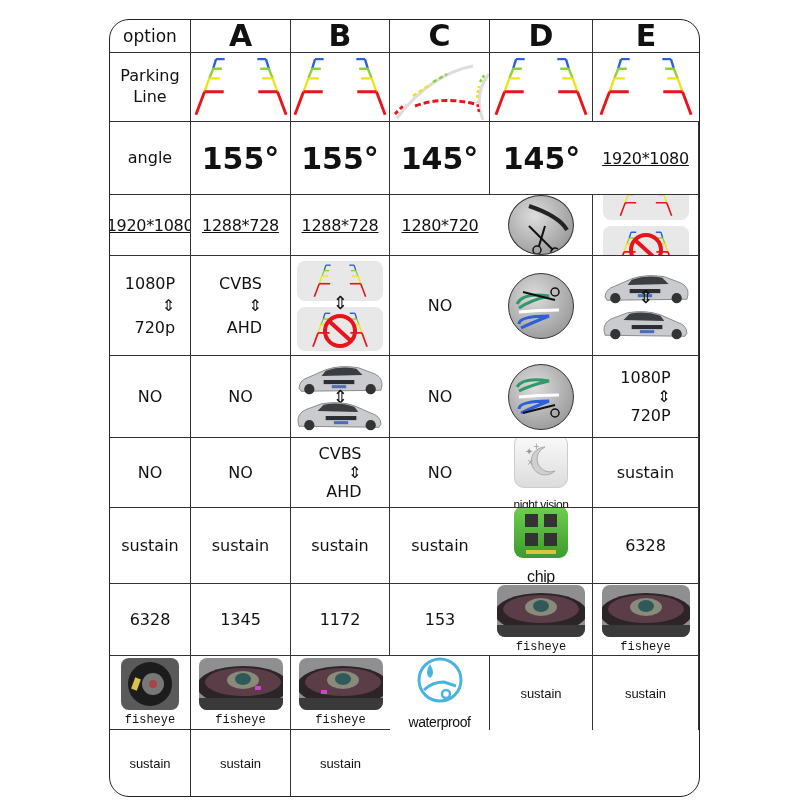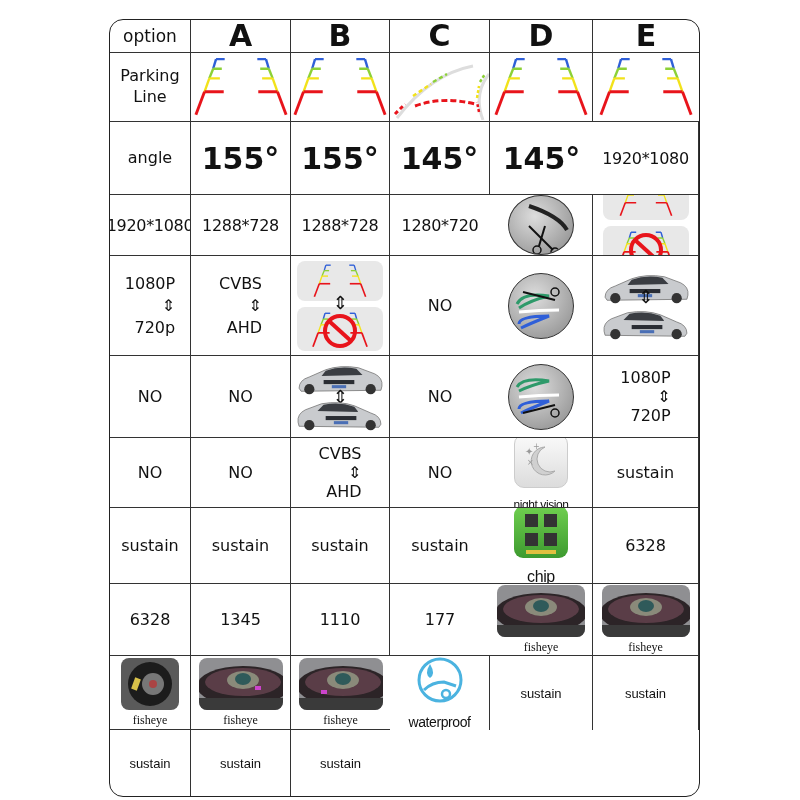--- a/index.html
+++ b/index.html
@@ -1,41 +1,41 @@
 <!DOCTYPE html>
 <html><head>
 <meta charset="utf-8">
 <style>
   html, body { margin:0; padding:0; background:#ffffff; }
   body { width:800px; height:800px; position:relative; overflow:hidden;
          font-family: "DejaVu Sans", "Liberation Sans", sans-serif; color:#111; }
   .tbl { position:absolute; left:109px; top:19px; width:591px; height:778px;
-         border:1.5px solid #222; border-radius:14px; box-sizing:border-box; overflow:hidden; }
+         border:1.5px solid #222; border-radius:20px; box-sizing:border-box; overflow:hidden; }
   .grid { display:grid; width:100%; height:100%;
           grid-template-columns: 81px 100px 99px 100px 103px 1fr;
           grid-template-rows: 33px 69px 73px 61px 100px 82px 70px 76px 72px 74px 1fr; }
   .cell { border-right:1px solid #333; border-bottom:1px solid #333; display:flex;
           flex-direction:column; align-items:center; justify-content:center;
           text-align:center; box-sizing:border-box; position:relative; overflow:hidden; }
   .cell.lastcol { border-right:none; }
   .cell.lastrow { border-bottom:none; }
   .hdr-label { font-size:17px; }
   .letter { font-size:30px; font-weight:bold; line-height:1; }
   .rowlabel { font-size:16px; line-height:1.3; }
   .angle { font-size:30px; font-weight:bold; }
-  .pixel { font-size:16px; letter-spacing:-0.3px; white-space:nowrap; }
+  .pixel { font-size:16px; letter-spacing:-0.3px; white-space:nowrap;text-decoration:underline; }
   .txt { font-size:16px; }
   .txt-sm { font-size:13px; font-family:"Liberation Sans", sans-serif; }
   .arrow { font-size:16px; line-height:1; margin:4px 0; }
   .stack { display:flex; flex-direction:column; align-items:flex-end; justify-content:center; line-height:1.2; }
   .iconlabel { font-size:12px; font-family:"Liberation Sans", sans-serif; letter-spacing:-0.4px; margin-top:10px; white-space:nowrap;}
   .iconlabel.big { font-size:16px; }
   .thumb { border-radius:8px; background:#e8e8e8; }
   .lensimg { width:88px; height:52px; border-radius:8px; overflow:hidden; }
-  .fish { font-size:12px; font-family:Liberation Serif, serif; margin-top:3px; }
+  .fish { font-size:12px; font-family:Liberation Mono, monospace; margin-top:3px; }
   .circle-icon { width:64px; height:64px; border-radius:50%; border:1.5px solid #333; background:radial-gradient(circle at 40% 35%, #ddd, #888); position:relative; overflow:hidden; }
 </style>
 </head>
 <body>
 
 <svg width="0" height="0" style="position:absolute">
   <defs>
     <symbol id="ladder" viewBox="0 0 100 66">
 
       <line x1="24" y1="4" x2="21" y2="14" stroke="#2f5fd8" stroke-width="2.5"></line>
@@ -338,24 +338,24 @@
     <div class="cell">
         <span class="txt">6328</span>
       </div>
     <div class="cell">
         <span class="txt">6328</span>
       </div>
     <div class="cell">
         <span class="txt">1345</span>
       </div>
     <div class="cell">
-        <span class="txt">1110</span>
-      </div>
-    <div class="cell lastcol">
-        <span class="txt">177</span>
+        <span class="txt">1172</span>
+      </div>
+    <div class="cell lastcol">
+        <span class="txt">153</span>
       </div>
 
     <div class="cell">
       <div class="lensimg"><svg width="88" height="52">
             <use href="#lens"></use>
           </svg></div>
       <span class="fish">fisheye</span>
     </div>
     <div class="cell">
       <div class="lensimg"><svg width="88" height="52">

